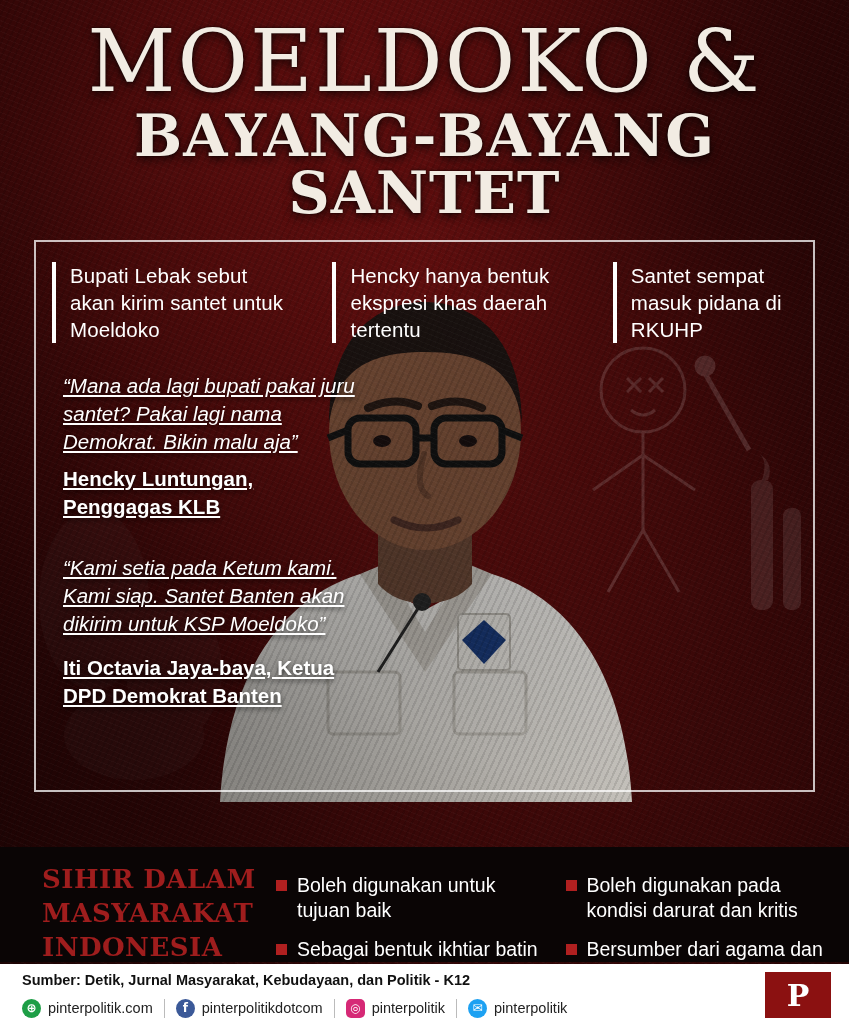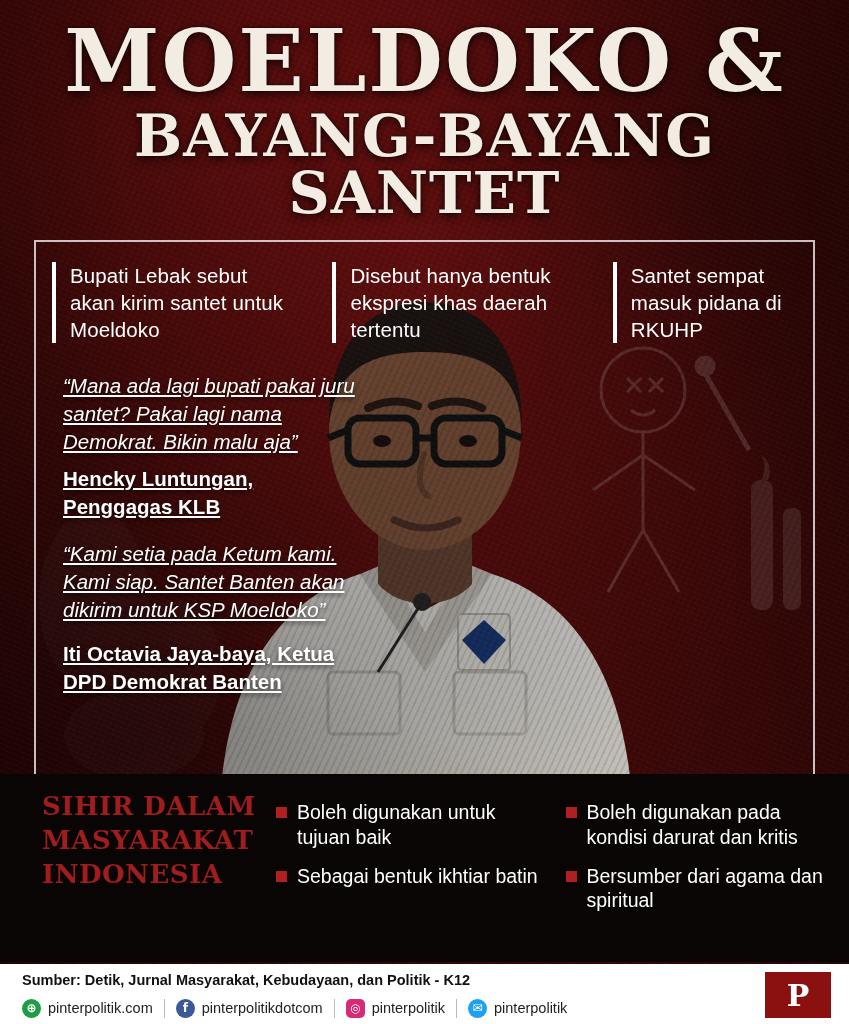--- a/index.html
+++ b/index.html
@@ -30,21 +30,21 @@
   }
 
   
   .title-wrap {
     position: absolute; top: 20px; left: 0; right: 0;
     text-align: center;
     z-index: 4;
   }
   .title-line1 {
     font-family: "DejaVu Serif", serif;
-    font-weight: bold;
+    font-weight: normal;
     font-size: 86px;
     line-height: 0.96;
     letter-spacing: 2px;
     color: #f2ece3;
     text-shadow: 0 3px 10px rgba(0,0,0,0.75), 0 0 2px rgba(0,0,0,0.9);
   }
   .title-line2 {
     font-family: "DejaVu Serif", serif;
     font-weight: bold;
     font-size: 57px;
@@ -128,28 +128,28 @@
     line-height: 1.36;
     text-shadow: 0 2px 5px rgba(0,0,0,0.6);
   }
   .quote-attr {
     font-weight: bold;
     font-size: 20.5px;
     line-height: 1.36;
     margin-top: 9px;
     text-shadow: 0 2px 5px rgba(0,0,0,0.6);
   }
-  .quote-block-2 { margin-top: 20px; }
+  .quote-block-2 { margin-top: 34px; }
   .quote-block-2 .quote-attr { margin-top: 16px; }
 
   
   .band {
     position: absolute;
     left: 0; right: 0; bottom: 62px;
-    height: 188px;
+    height: 115px;
     background: #0a0505;
     z-index: 7;
     padding-left: 48px;
   }
   .band-title {
     position: absolute;
     left: 42px; top: 16px;
     width: 230px;
     font-family: "DejaVu Serif", serif;
     font-weight: bold;
@@ -333,21 +333,21 @@
     <path d="M274 418 L296 438 L274 462 L252 438 Z" fill="#1a3a7a"></path>
 
     <circle cx="212" cy="400" r="9" fill="#2a2a2a"></circle>
     <path d="M212 400 L168 470" stroke="#2a2a2a" stroke-width="3" fill="none"></path>
   </svg>
 
   <div class="frame"></div>
 
   <div class="headlines">
     <div class="headline h1">Bupati Lebak sebut akan kirim santet untuk Moeldoko</div>
-    <div class="headline h2">Disebut hanya bentuk ekspresi khas daerah tertentu</div>
+    <div class="headline h2">Hencky hanya bentuk ekspresi khas daerah tertentu</div>
     <div class="headline h3">Santet sempat masuk pidana di RKUHP</div>
   </div>
 
   <div class="quotes">
     <div class="quote-block-1">
       <div class="quote-text">“Mana ada lagi bupati pakai juru santet? Pakai lagi nama Demokrat. Bikin malu aja”</div>
       <div class="quote-attr">Hencky Luntungan, Penggagas KLB</div>
     </div>
     <div class="quote-block-2">
       <div class="quote-text">“Kami setia pada Ketum kami. Kami siap. Santet Banten akan dikirim untuk KSP Moeldoko”</div>

